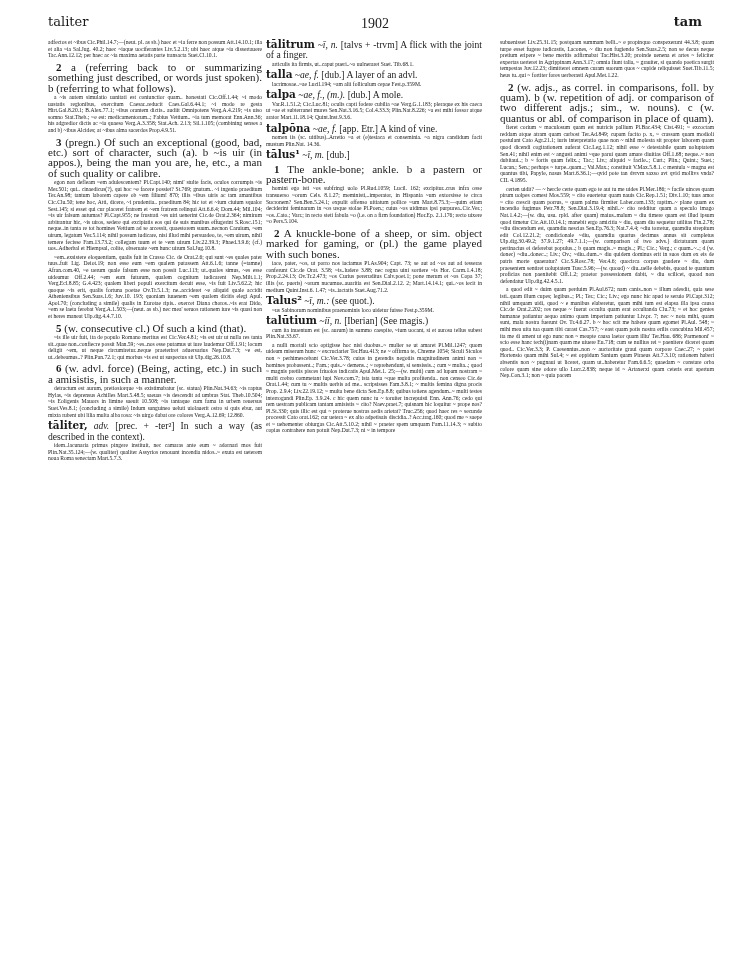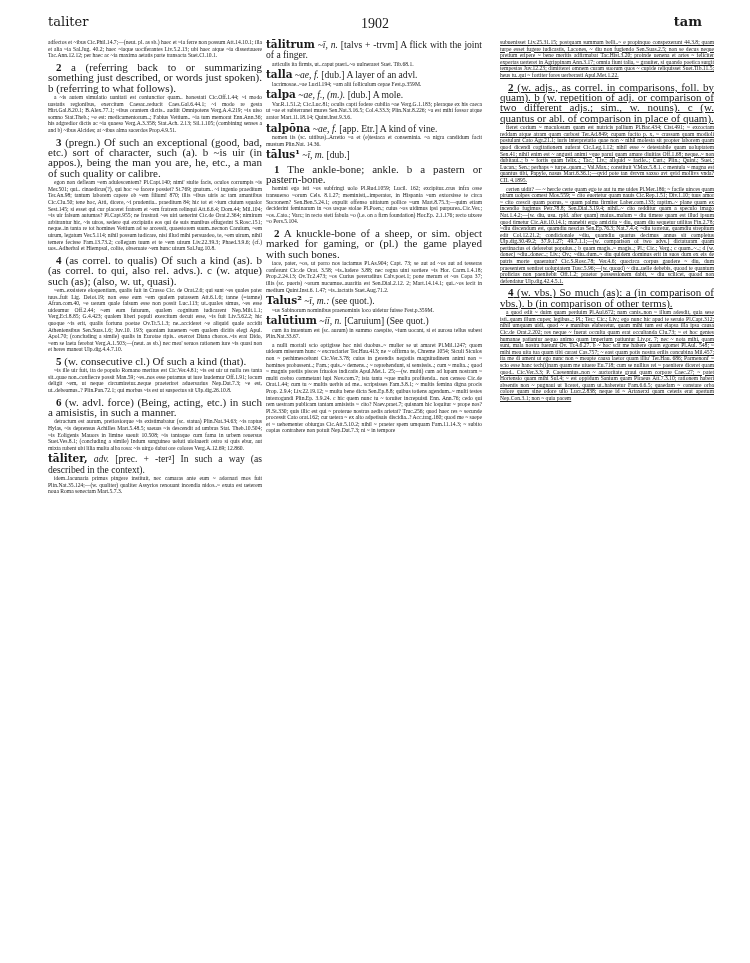--- a/index.html
+++ b/index.html
@@ -5,21 +5,21 @@
   html, body { margin: 0; padding: 0; background: #ffffff; }
   body { width: 750px; height: 963px; overflow: hidden; position: relative; color: #1a1a1a; font-family: "DejaVu Serif", serif; }
   .page { position: absolute; left: 0; top: 0; width: 750px; height: 963px; }
   .running-head { position: absolute; top: 14px; left: 48px; right: 48px; height: 20px; }
   .rh-left { position: absolute; left: 0; top: 0; font-family: "DejaVu Serif", serif; font-weight: normal; font-size: 13px; }
   .rh-center { position: absolute; left: 0; right: 0; text-align: center; top: 2px; font-family: "Liberation Serif", serif; font-size: 14px; }
   .rh-right { position: absolute; right: 0; top: 0; font-family: "DejaVu Serif", serif; font-weight: bold; font-size: 13px; }
   .col { position: absolute; top: 29px; width: 214px; overflow: hidden; height: 880px; margin-top: 10px; }
   .col1 { left: 48px; }
   .col2 { left: 266px; width: 216px; }
-  .col3 { left: 500px; width: 214px; text-decoration: underline; }
+  .col3 { left: 500px; width: 214px; }
   .cit { font-family: "Liberation Serif", serif; font-size: 5.6px; line-height: 6.6px; text-align: justify; margin: 0 0 2px 0; text-indent: 6px; }
   .cit.noindent { text-indent: 0; }
   .sense { font-family: "Liberation Serif", serif; font-size: 11px; line-height: 10.4px; margin: 3px 0 1px 0; text-indent: 8px; text-align: justify; }
   .sense b.num { font-weight: bold; }
   .entry { margin-top: 6px; }
   .hw { font-family: "DejaVu Serif", serif; font-weight: bold; font-size: 10.5px; }
   .entry-head { font-family: "Liberation Serif", serif; font-size: 9.6px; line-height: 10.4px; text-align: justify; margin: 0; }
   .gram { font-style: italic; }
 </style>
 </head>
@@ -31,21 +31,20 @@
     <span class="rh-center">1902</span>
     <span class="rh-right">tam</span>
   </div>
 
   <div class="col col1">
       <p class="cit noindent">adfectos et ~ibus Cic.Phil.14.7;—(neut. pl. as sb.) haec et ~ia ferre non possum Att.14.10.1; illa et alia ~ia Sal.Jug. 40.2; haec ~iaque uociferantes Liv.5.2.13; ubi haec atque ~ia dissertauere Tac.Ann.12.12; per haec ac ~ia maxima aetatis parte transacta Suet.Cl.10.1.</p>
       <p class="sense"><b class="num">2</b><span> a (referring back to or summarizing something just described, or words just spoken). b (referring to what follows).</span></p>
       <p class="cit">a ~is autem simulatio uanitati est coniunctior quam.. honestati Cic.Off.1.44; ~i modo uastatis regionibus, exercitum Caesar..reducit Caes.Gal.6.44.1; ~i modo re gesta Hirt.Gal.8.20.1; B.Alex.77.1; ~ibus orantem dictis.. audiit Omnipotens Verg.A.4.219; ~is uiso somno Stat.Theb.; ~e est: medicamentorum..; Fabius Vettium.. ~ia tum memorat Enn.Ann.36; his adgredior dictis ac ~ia quaeso Verg.A.3.358; Stat.Ach. 2.13; Sil.1.105; (combining senses a and b) ~ibus Alcides; at ~ibus alma sacerdos Prop.4.9.51.</p>
       <p class="sense"><b class="num">3</b><span> (pregn.) Of such an exceptional (good, bad, etc.) sort of character, such (a). b ~is uir (in appos.), being the man you are, he, etc., a man of such quality or calibre.</span></p>
       <p class="cit">egon non defleam ~em adulescentem? Pl.Capt.140; nimi' stulte facis, oculos corrumpis ~is Mer.501; qui.. cinaedicus(?), qui hoc ~e facere possiet? St.769; gnatum.. ~i ingenio praeditum Ter.An.98; tantum laborem capere ob ~em filium! 870; illis ~ibus uiris ac tam amantibus Cic.Clu.50; tene hoc, Atti, dicere, ~i prudentia.. praeditum 84; hic tot et ~ium ciuium squalor Sest.145; si esset qui cur placeret fratrem et ~em fratrem relinqui Att.6.6.4; Dom.44; Mil.104; ~is uir falsum autumas? Pl.Capt.955; ne frustrati ~es uiri uenerint Cic.de Orat.2.364; nimirum arbitrantur hic, ~is uiros, sedere qui excipiatis eos qui de suis manibus effugerint S.Rosc.151; neque..in tanta re tot homines Vettium ad se arcessit, quaestorem suum..necnon Caruium, ~em uirum, legatum Ver.5.114; nihil possum iudicare, nisi illud mihi persuadeo, te, ~em uirum, nihil temere fecisse Fam.13.73.2; collegam tuum et te ~em uirum Liv.22.39.3; Phaed.3.9.6; (cf.) uos..Adherbal et Hiempsal, colite, obseruate ~em hunc uirum Sal.Jug.10.8.</p>
-      <p class="sense"><b class="num">4</b><span> (as correl. to qualis) Of such a kind (as). b (as correl. to qui, also rel. advs.). c (w. atque) such (as); (also, w. ut, quasi).</span></p>
       <p class="cit">~em..exsistere eloquentiam, qualis fuit in Crasso Cic. de Orat.2.6; qui sunt ~es quales pater tuus..fuit Lig. Deiot.19; non esse eum ~em qualem putassem Att.6.1.6; tanne (=tamne) Afran.com.40, ~e uerum quale falsum esse non possit Luc.113; ut..quales simus, ~es esse uideamur Off.2.44; ~em eum futurum, qualem cognitum iudicarent Nep.Milt.1.1; Verg.Ecl.8.85; G.4.423; qualem liberi populi exercitum decuit esse, ~is fuit Liv.5.62.2; hic quoque ~is erit, qualis fortuna poetae Ov.Tr.5.1.3; ne..accideret ~e aliquid quale accidit Atheniensibus Sen.Suas.1.6; Juv.10. 193; quoniam iuuenem ~em qualem dicitis elegi Apul. Apol.70; (concluding a simile) qualis in Eurotae ripis.. exercet Diana choros..~is erat Dido, ~em se laeta ferebat Verg.A.1.503;—(neut. as sb.) nec mea' seruos rationem iure ~is quasi non et heres maneat Ulp.dig.4.4.7.10.</p>
       <p class="sense"><b class="num">5</b><span> (w. consecutive cl.) Of such a kind (that).</span></p>
       <p class="cit">~is ille uir fuit, ita de populo Romano meritus est Cic.Ver.4.81; ~is est uir ut nulla res tanta sit..quae non..confiecre possit Man.59; ~es..nos esse putamus ut iure laudemur Off.1.91; locum deligit ~em, ut neque circumiretur..neque praeteriret aduersarius Nep.Dat.7.3; ~e est, ut..debeamus..? Plin.Pan.72.1; qui morbus ~is est ut suspectus sit Ulp.dig.26.10.8.</p>
       <p class="sense"><b class="num">6</b><span> (w. advl. force) (Being, acting, etc.) in such a amisistis, in such a manner.</span></p>
       <p class="cit">detractum est aurum, pretiosiorque ~is existimabatur (sc. statua) Plin.Nat.34.63; ~is raptus Hylas, ~is deprensus Achilles Mart.5.48.5; saeuas ~is descendit ad umbras Stat. Theb.10.504; ~is Eoligenis Mauors in limine saeuit 10.508; ~is tantaque cum fama in urbem reuersus Suet.Ves.8.1; (concluding a simile) Indum sanguineo ueluti uiolauerit ostro si quis ebur, aut mixta rubent ubi lilia multa alba rosa: ~is uirgo dabat ore colores Verg.A.12.69; 12.860.</p>
       <p class="entry-head entry"><span class="hw">tāliter,</span><span class="gram"> adv. </span><span>[prec. + -ter²] In such a way (as described in the context).</span></p>
       <p class="cit">idem..lacunaria primus pingere instituit, nec camaras ante eum ~ adornari mos fuit Plin.Nat.35.124;—(w. qualiter) qualiter Assyrios renouant incendia nidos..~ exuta est ueterem noua Roma senectam Mart.5.7.3.</p>
     </div>
   <div class="col col2">
       <p class="entry-head"><span class="hw">tālitrum</span><span class="gram"> ~ī, n. </span><span>[talvs + -trvm] A flick with the joint of a finger.</span></p>
@@ -56,25 +55,24 @@
       <p class="cit">Var.R.1.51.2; Cic.Luc.81; oculis capti fodere cubilia ~ae Verg.G.1.183; pleraque ex his caeca ut ~ae et subterranei mures Sen.Nat.3.16.5; Col.4.33.3; Plin.Nat.8.226; ~a est mihi fossor atque arator Mart.11.18.14; Quint.Inst.9.3.6.</p>
       <p class="entry-head entry"><span class="hw">talpōna</span><span class="gram"> ~ae, f. </span><span>[app. Etr.] A kind of vine.</span></p>
       <p class="cit">nomen iis (sc. uitibus)..Arretio ~a et (e)tesiaca et conseminia. ~a nigra candidum facit mustum Plin.Nat. 14.36.</p>
       <p class="entry-head entry"><span class="hw">tālus¹</span><span class="gram"> ~ī, m. </span><span>[dub.]</span></p>
       <p class="sense"><b class="num">1</b><span> The ankle-bone; ankle. b a pastern or pastern-bone.</span></p>
       <p class="cit">homini ego isti ~os subfringi uolo Pl.Rud.1059; Lucil. 162; excipitur..crus infra osse transuerso ~orum Cels. 8.1.27; meministi,..imperator, in Hispania ~um extorsisse te circa Sucronem? Sen.Ben.5.24.1; expulit offenso uitiatum pollice ~um Mart.8.75.3;—quim etiam deciderint feminarum in ~os usque stolae Pl.Poen.; cuius ~os uidimus ipsi purpurea..Cic.Ver.; ~os..Cato.; Varr.; in recto steti fabula ~o (i.e. on a firm foundation) Hor.Ep. 2.1.176; recto uixere ~o Pers.5.104.</p>
       <p class="sense"><b class="num">2</b><span> A knuckle-bone of a sheep, or sim. object marked for gaming, or (pl.) the game played with such bones.</span></p>
       <p class="cit">iace, pater, ~os, ut porro nos iaciamus Pl.As.904; Capt. 73; se aut ad ~os aut ad tesseras conferunt Cic.de Orat. 3.58; ~is..ludere 3.88; nec regna uini sortiere ~is Hor. Carm.1.4.18; Prop.2.24.13; Ov.Tr.2.473; ~os Curius pereruditus Calv.poet.1; pone merum et ~os Copa 37; illis (sc. pueris) ~orum nucumue..auaritia est Sen.Dial.2.12. 2; Mart.14.14.1; qui..~os iecit in medium Quint.Inst.6. 1.47; ~is..iactatis Suet.Aug.71.2.</p>
       <p class="entry-head entry"><span class="hw">Talus²</span><span class="gram"> ~ī, m.: </span><span>(see quot.).</span></p>
       <p class="cit">~us Sabinorum nominibus praenominis loco uidetur fuisse Fest.p.359M.</p>
-      <p class="entry-head entry"><span class="hw">talūtium</span><span class="gram"> ~iī, n. </span><span>[Caruium] (See quot.)</span></p>
+      <p class="entry-head entry"><span class="hw">talūtium</span><span class="gram"> ~iī, n. </span><span>[Iberian] (See magis.)</span></p>
       <p class="cit">cum ita inuentum est (sc. aurum) in summo caespite, ~ium uocant, si et aurosa tellus subest Plin.Nat.33.67.</p>
       <p class="cit">a nulli mortali scio optigisse hoc nisi duobus..~ mulier se ut amaret Pl.Mil.1247; quom uideam miserum hunc ~ excruciarier Ter.Hau.413; ne ~ offirma te, Chreme 1054; Siculi Siculos non ~ perhimescebant Cic.Ver.3.78; cuius in gerendis negotiis magnitudinem animi non ~ homines probassent..; Fam.; quis..~ demens..; ~ reprehendunt, si sensissis..; cum ~ multa..; quod ~ magnis pretiis pisces friuolos indicatis Apul.Met.1. 25;—(w. multi) cum ad lupam nostram ~ multi crebro commetant lupi Nov.com.7; ista tanta ~que multa profitenda.. non censeo Cic.de Orat.1.44; cum tu ~ multis uerbis ad me.. scripsisses Fam.3.8.1; ~ multis femina digna procis Prop. 2.9.4; Liv.22.19.12; ~ multa bene dicta Sen.Ep.8.8; quibus totiens agendum..~ multi testes interrogandi Plin.Ep. 3.9.24. c hic quem nunc tu ~ toruiter increpuisti Enn. Ann.76; cedo qui rem uestram publicam tantam amisistis ~ cito? Naev.praet.7; quisnam hic loquitur ~ prope nos? Pl.St.330; quis illic est qui ~ proterue nostras aedis arietat? Truc.256; quod haec res ~ secunde processit Cato orat.162; cur uetera ~ ex alto adpetisais discidia..? Acc.trag.160; quod me ~ saepe et ~ uehementer obiurgas Cic.Att.5.10.2; nihil ~ praeter spem umquam Fam.11.14.3; ~ subito copias contrahere non potuit Nep.Dat.7.3; ni ~ in tempore</p>
     </div>
   <div class="col col3">
       <p class="cit noindent">subuenisset Liv.25.31.15; postquam summam belli..~ e propinquo conspexerunt 44.3.8; quam turpe esset fugere iudicastis, Lacones, ~ diu non fugiendo Sen.Suas.2.5; non se decus neque pretium eripere ~ bene meritis adfirmabat Tac.Hist.3.20; proinde uenena et artes ~ feliciter expertas uerteret in Agrippinam Ann.3.17; omnia fiunt talia, ~ grauiter, si quando poetica surgit tempestas Juv.12.23; dimitteret omnem curam suorum quos ~ cupide reliquisset Suet.Tib.11.5; heus tu..qui ~ fortiter fores uerberasti Apul.Met.1.22.</p>
       <p class="sense"><b class="num">2</b><span> (w. adjs., as correl. in comparisons, foll. by quam). b (w. repetition of adj. or comparison of two different adjs.; sim., w. nouns). c (w. quantus or abl. of comparison in place of quam).</span></p>
       <p class="cit">fieret corium ~ maculosum quam est nutricis pallium Pl.Bac.434; Cist.491; ~ excoctam reddam atque atram quam carbost Ter.Ad.849; cupam facito p. x, ~ crassam quam modioli postulant Cato Agr.21.1; iuris interpretatio quae non ~ nihil molesta sit propter laborem quam quod dicendi cogitationem auferat Cic.Leg.1.12; nihil esse ~ detestabile quam uoluptatem Sen.41; nihil enim est ~ angusti animi ~que parui quam amare diuitias Off.1.68; neque..~ non dubitaui..; b ~ fortis quam felix..; Tac.; Liv.; aliquid ~ facile..; Curt.; Plin.; Quint.; Suet.; Lucan.; Sen.; perhaps ~ turpe..quam..; Val.Max.; constituit V.Max.5.8.1. c mentula ~ magna est quantus tibi, Papyle, nasus Mart.6.36.1;—qvid pote tan dvrvm saxso avt qvid mollivs vnda? CIL 4.1895.</p>
       <p class="cit">certen uidit? — ~ hercle certe quam ego te aut tu me uides Pl.Mer.186; ~ facile uinces quam pirum uolpes comest Mos.559; ~ cito euertetur quam nauis Cic.Rep.1.51; Div.1.10; tuus amor ~ cito crescit quam porrus, ~ quam palma firmiter Laber.com.133; raptim..~ plane quam ex incendio fugimus Petr.78.8; Sen.Dial.3.19.4; nihil..~ cito redditur quam a speculo imago Nat.1.4.2;—(w. diu, usu. rpld. after quam) maius..malum ~ diu timere quam est illud ipsum quod timetur Cic.Att.10.14.1; manebit ergo amicitia ~ diu, quam diu sequetur utilitas Fin.2.78; ~diu discendum est, quamdiu nescias Sen.Ep.76.3; Nat.7.4.4; ~diu torretur, quamdiu strepitum edit Col.12.21.2; condicionale ~diu, quamdiu quartus decimus annus sit completus Ulp.dig.30.49.2; 37.9.1.27; 49.7.1.1;—(w. comparison of two advs.) dictaturam quam pertinacius ei deferebat populus..; b quam magis..~ magis..; Pl.; Cic.; Verg.; c quam..~..; d (w. donec) ~diu..donec..; Liv.; Ov.; ~diu..dum..~ diu quidem dominus erit in suos dum ex eis de patris morte quaeratur? Cic.S.Rosc.78; Ver.4.6; quocirca corpus gaudere ~ diu, dum praesentem sentiret uoluptatem Tusc.5.96;—(w. quoad) ~ diu..uelle debebis, quoad te quantum proficias non paenitebit Off.1.2; praetor possessionem dabit, ~ diu scilicet, quoad non defendatur Ulp.dig.42.4.5.1.</p>
-      <p class="sense"><b class="num">4</b><span> (w. vbs.) So much (as): a (in comparison of vbs.). b (in comparison of other terms).</span></p>
       <p class="cit">a quod edit ~ duim quam perduim Pl.Aul.672; nam canis..non ~ illum adesdit, quia sese isti..quam illum cupes; legibus..; Pl.; Ter.; Cic.; Liv.; ego nunc hic apud te seruio Pl.Capt.312; nihil umquam uidi, quod ~ e manibus elaberetur, quam mihi tum est elapsa illa ipsa causa Cic.de Orat.2.202; res neque ~ fuerat occulta quam erat occultanda Clu.73; ~ et hoc gentes humanae patiantur aequo animo quam imperium patiuntur Liv.pr. 7; nec ~ nota mihi, quam sunt, mala nostra fuerunt Ov. Tr.4.6.27. b ~ hoc scit me habere quam egomet Pl.Aul. 548; ~ mihi mea uita tua quam tibi carast Cas.757; ~ east quam potis nostra erilis concubina Mil.457; ita me di ament ut ego nunc non ~ meapte causa laetor quam illiu' Ter.Hau. 686; Parmenoni' ~ scio esse hanc tech(i)nam quam me uiuere Eu.718; cum se nullius rei ~ paenitere diceret quam quod.. Cic.Ver.3.3; P. Caesennius..non ~ auctoritate graui quam corpore Caec.27; ~ patet Hortensio quam mihi Sul.4; ~ est oppidum Sanium quam Piraeus Att.7.3.10; rationem haberi absentis non ~ pugnaui ut liceret, quam ut..haberetur Fam.6.6.5; quaedam ~ constare orba colore quam sine odore ullo Lucr.2.838; neque id ~ Artaxerxi quam ceteris erat apertum Nep.Con.3.1; non ~ quia pacem</p>
     </div>
 </div>
 
 </body></html>

